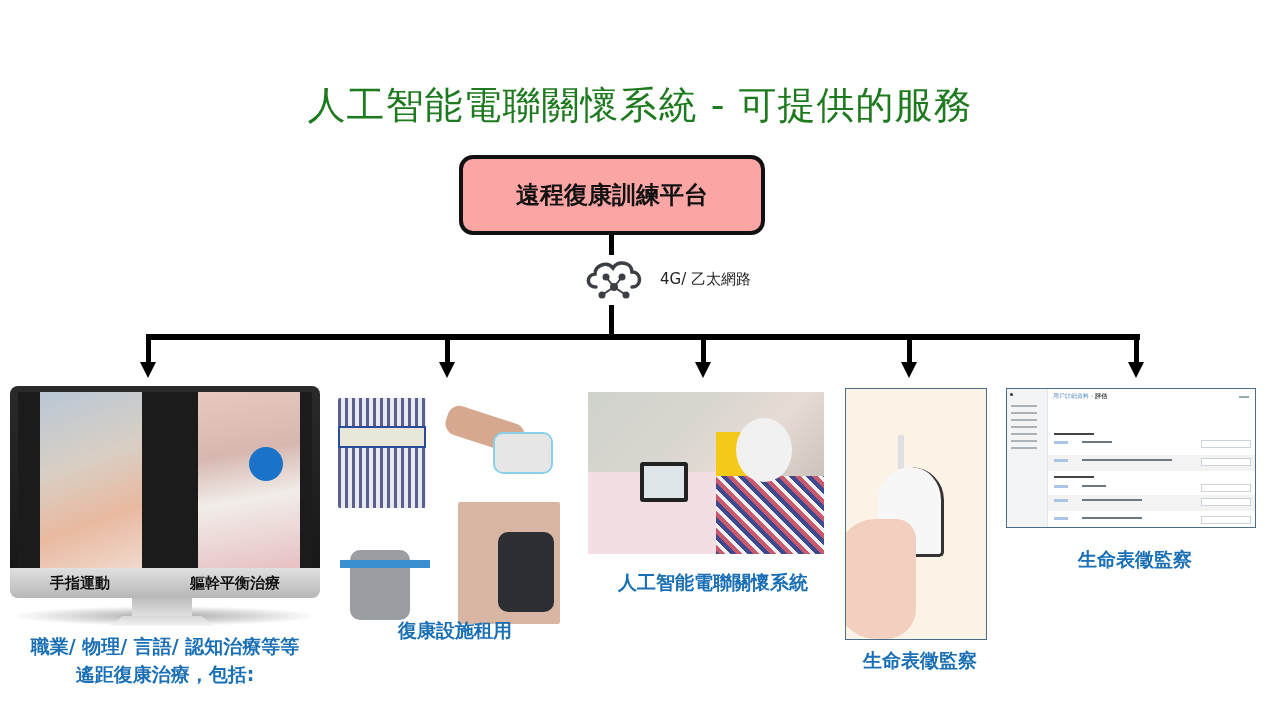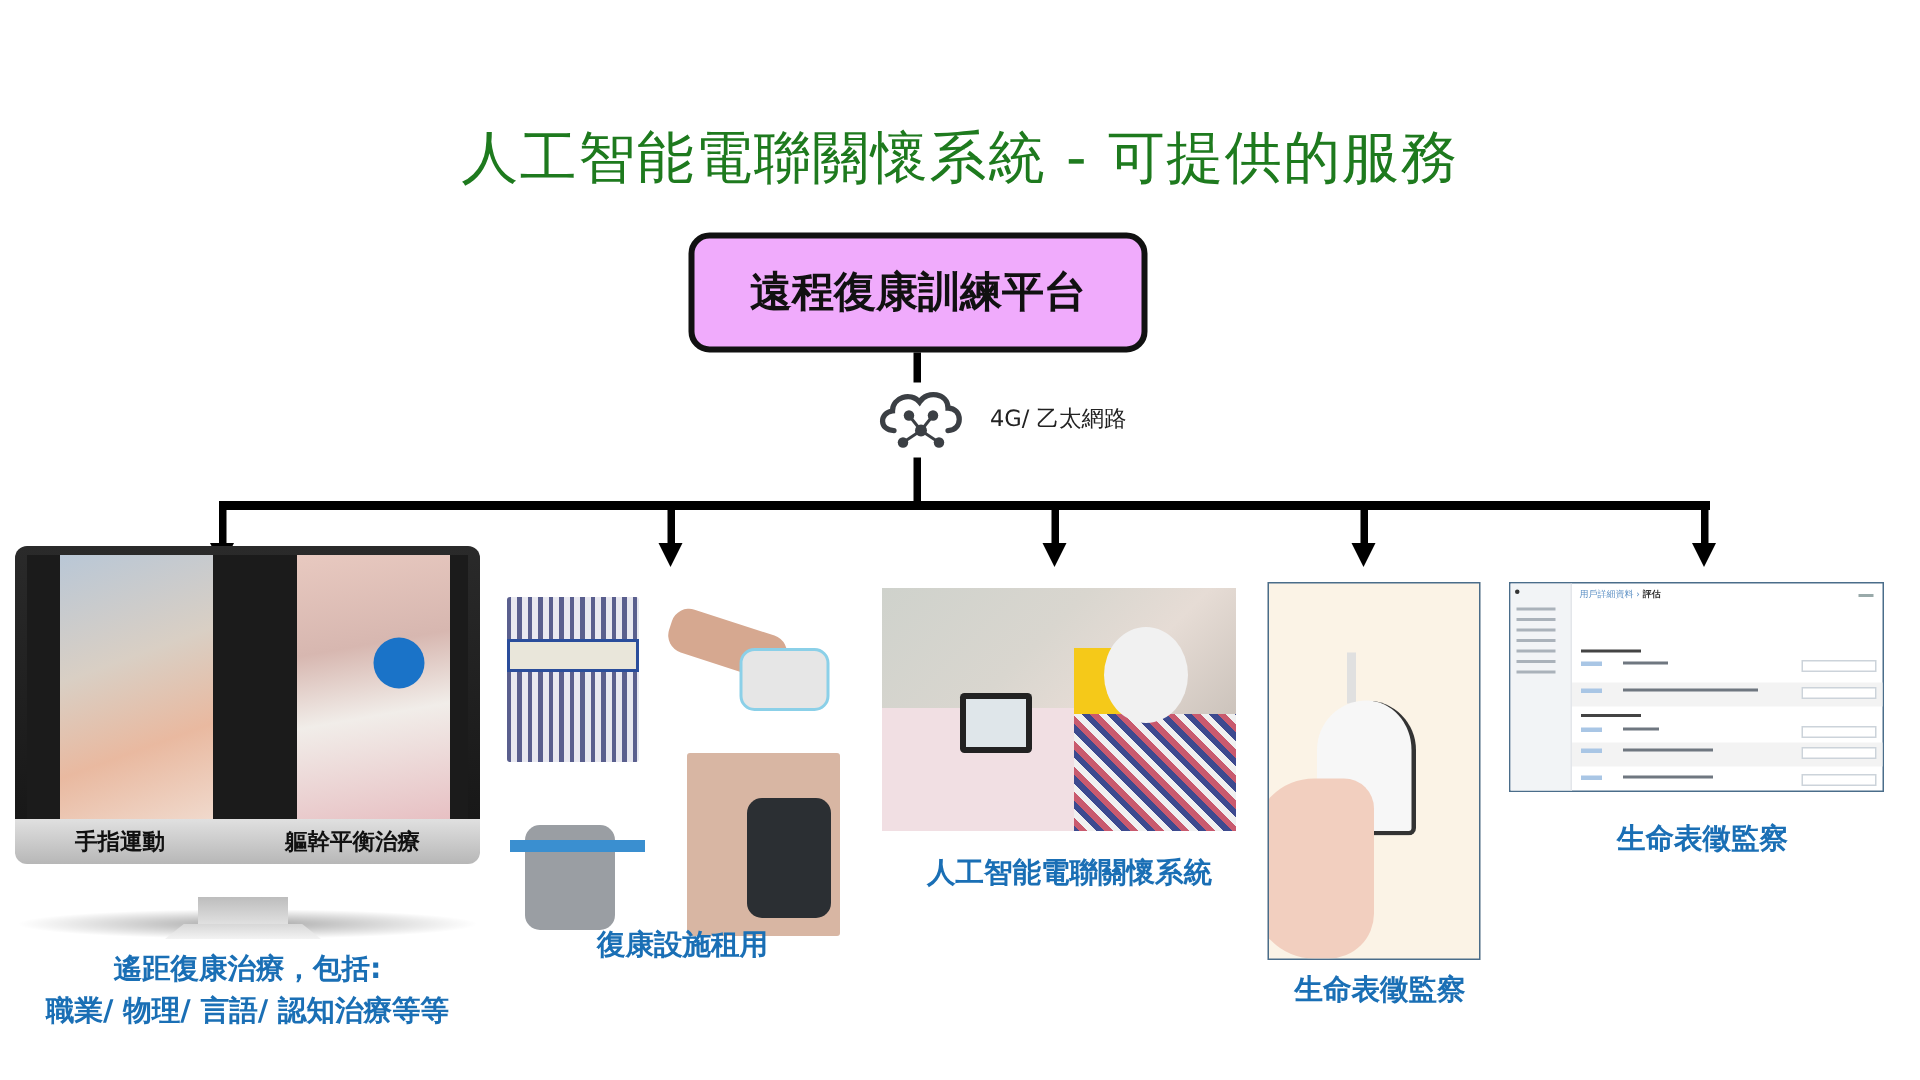--- a/index.html
+++ b/index.html
@@ -6,40 +6,40 @@
   html, body { width: 1280px; height: 720px; background: #ffffff; overflow: hidden; }
   body { position: relative; font-family: "DejaVu Sans", "Liberation Sans", sans-serif; }
 
   .title {
     position: absolute; left: 0; width: 1280px; top: 80px; text-align: center;
     color: #1e7a1e; font-size: 38px; letter-spacing: 1px; font-weight: normal;
   }
 
   .root-box {
     position: absolute; left: 459px; top: 155px; width: 306px; height: 80px;
-    background: #f0abfc; border: 4px solid #111; border-radius: 14px;
+    background: #fca5a5; border: 4px solid #111; border-radius: 14px;
     display: flex; align-items: center; justify-content: center;
-    font-size: 28px; font-weight: bold; color: #111;
+    font-size: 24px; font-weight: bold; color: #111;
   }
 
   .line { position: absolute; background: #000; }
   .arrow-head {
     position: absolute; width: 0; height: 0;
     border-left: 8px solid transparent; border-right: 8px solid transparent;
     border-top: 16px solid #000;
   }
 
   .network { position: absolute; left: 580px; top: 255px; width: 200px; height: 50px; background: #fff; }
   .network svg { position: absolute; left: 2px; top: 2px; }
   .network-label { position: absolute; left: 80px; top: 15px; font-size: 15px; color: #222; }
 
   .caption { position: absolute; color: #1a6fb5; font-weight: bold; font-size: 19px; text-align: center; line-height: 28px; }
 
   
-  .monitor { position: absolute; left: 10px; top: 364px; width: 310px; height: 210px; border-radius: 8px;
+  .monitor { position: absolute; left: 10px; top: 386px; width: 310px; height: 210px; border-radius: 8px;
     background: linear-gradient(#2a2a2a, #151515); }
   .monitor-screen { position: absolute; left: 8px; top: 6px; width: 294px; height: 176px; background: #1b1b1b; }
   .panel-left { position: absolute; left: 22px; top: 0; width: 102px; height: 176px;
     background: linear-gradient(160deg, #b9c7d6 0%, #d9cfc4 40%, #e9b9a0 70%, #f0d9cc 100%); }
   .panel-right { position: absolute; left: 180px; top: 0; width: 102px; height: 176px;
     background: linear-gradient(170deg, #e8c9c0 0%, #d7b7b0 35%, #f1ede9 60%, #e7c0c3 100%); }
   .blur-face { position: absolute; left: 51px; top: 55px; width: 34px; height: 34px; border-radius: 50%; background: #1a73c8; }
   .monitor-chin { position: absolute; left: 0; top: 182px; width: 310px; height: 30px; border-radius: 0 0 8px 8px;
     background: linear-gradient(#e0e0e0, #b7b7b7); display: flex; justify-content: space-around; align-items: center;
     font-family: "DejaVu Serif", serif; font-weight: bold; font-size: 15px; color: #111; }
@@ -147,22 +147,22 @@
       </div>
     </div>
     <div class="monitor-chin">
       <span>手指運動</span>
       <span>軀幹平衡治療</span>
     </div>
   </div>
   <div class="monitor-neck"></div>
   <div class="monitor-base"></div>
   <div class="caption" style="left:0; top:632px; width:330px;">
+    <div>職業/ 物理/ 言語/ 認知治療等等</div>
     <div>遙距復康治療，包括:</div>
-    <div>職業/ 物理/ 言語/ 認知治療等等</div>
   </div>
 </div>
 
 <div>
   <div class="equip eq1">
       <div class="belt"></div>
     </div>
   <div class="equip eq2">
       <div class="arm"></div>
       <div class="splint"></div>

